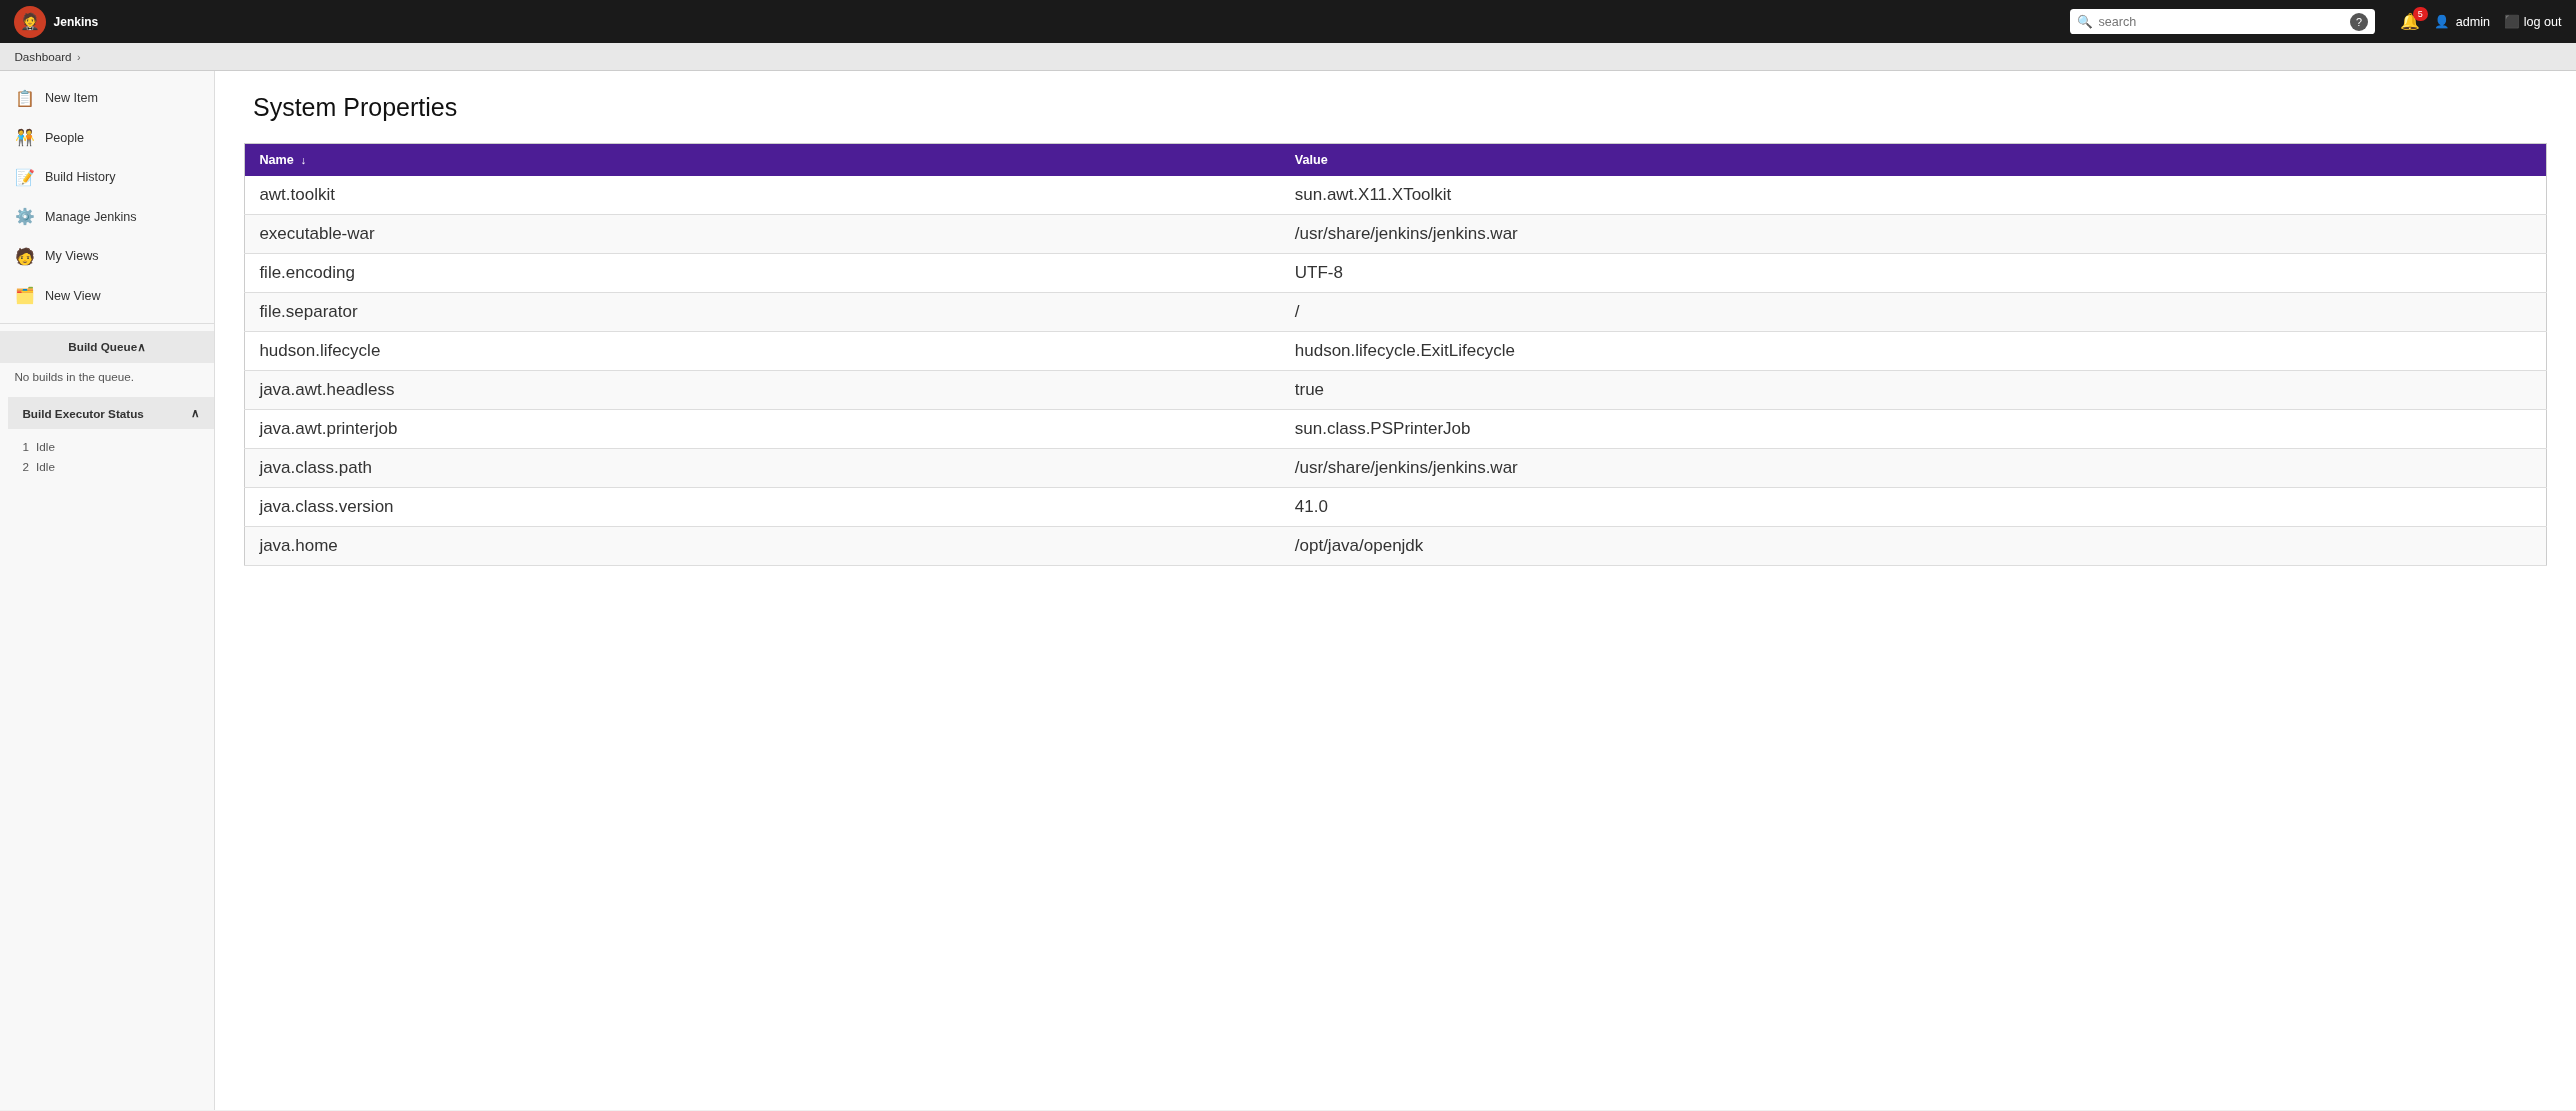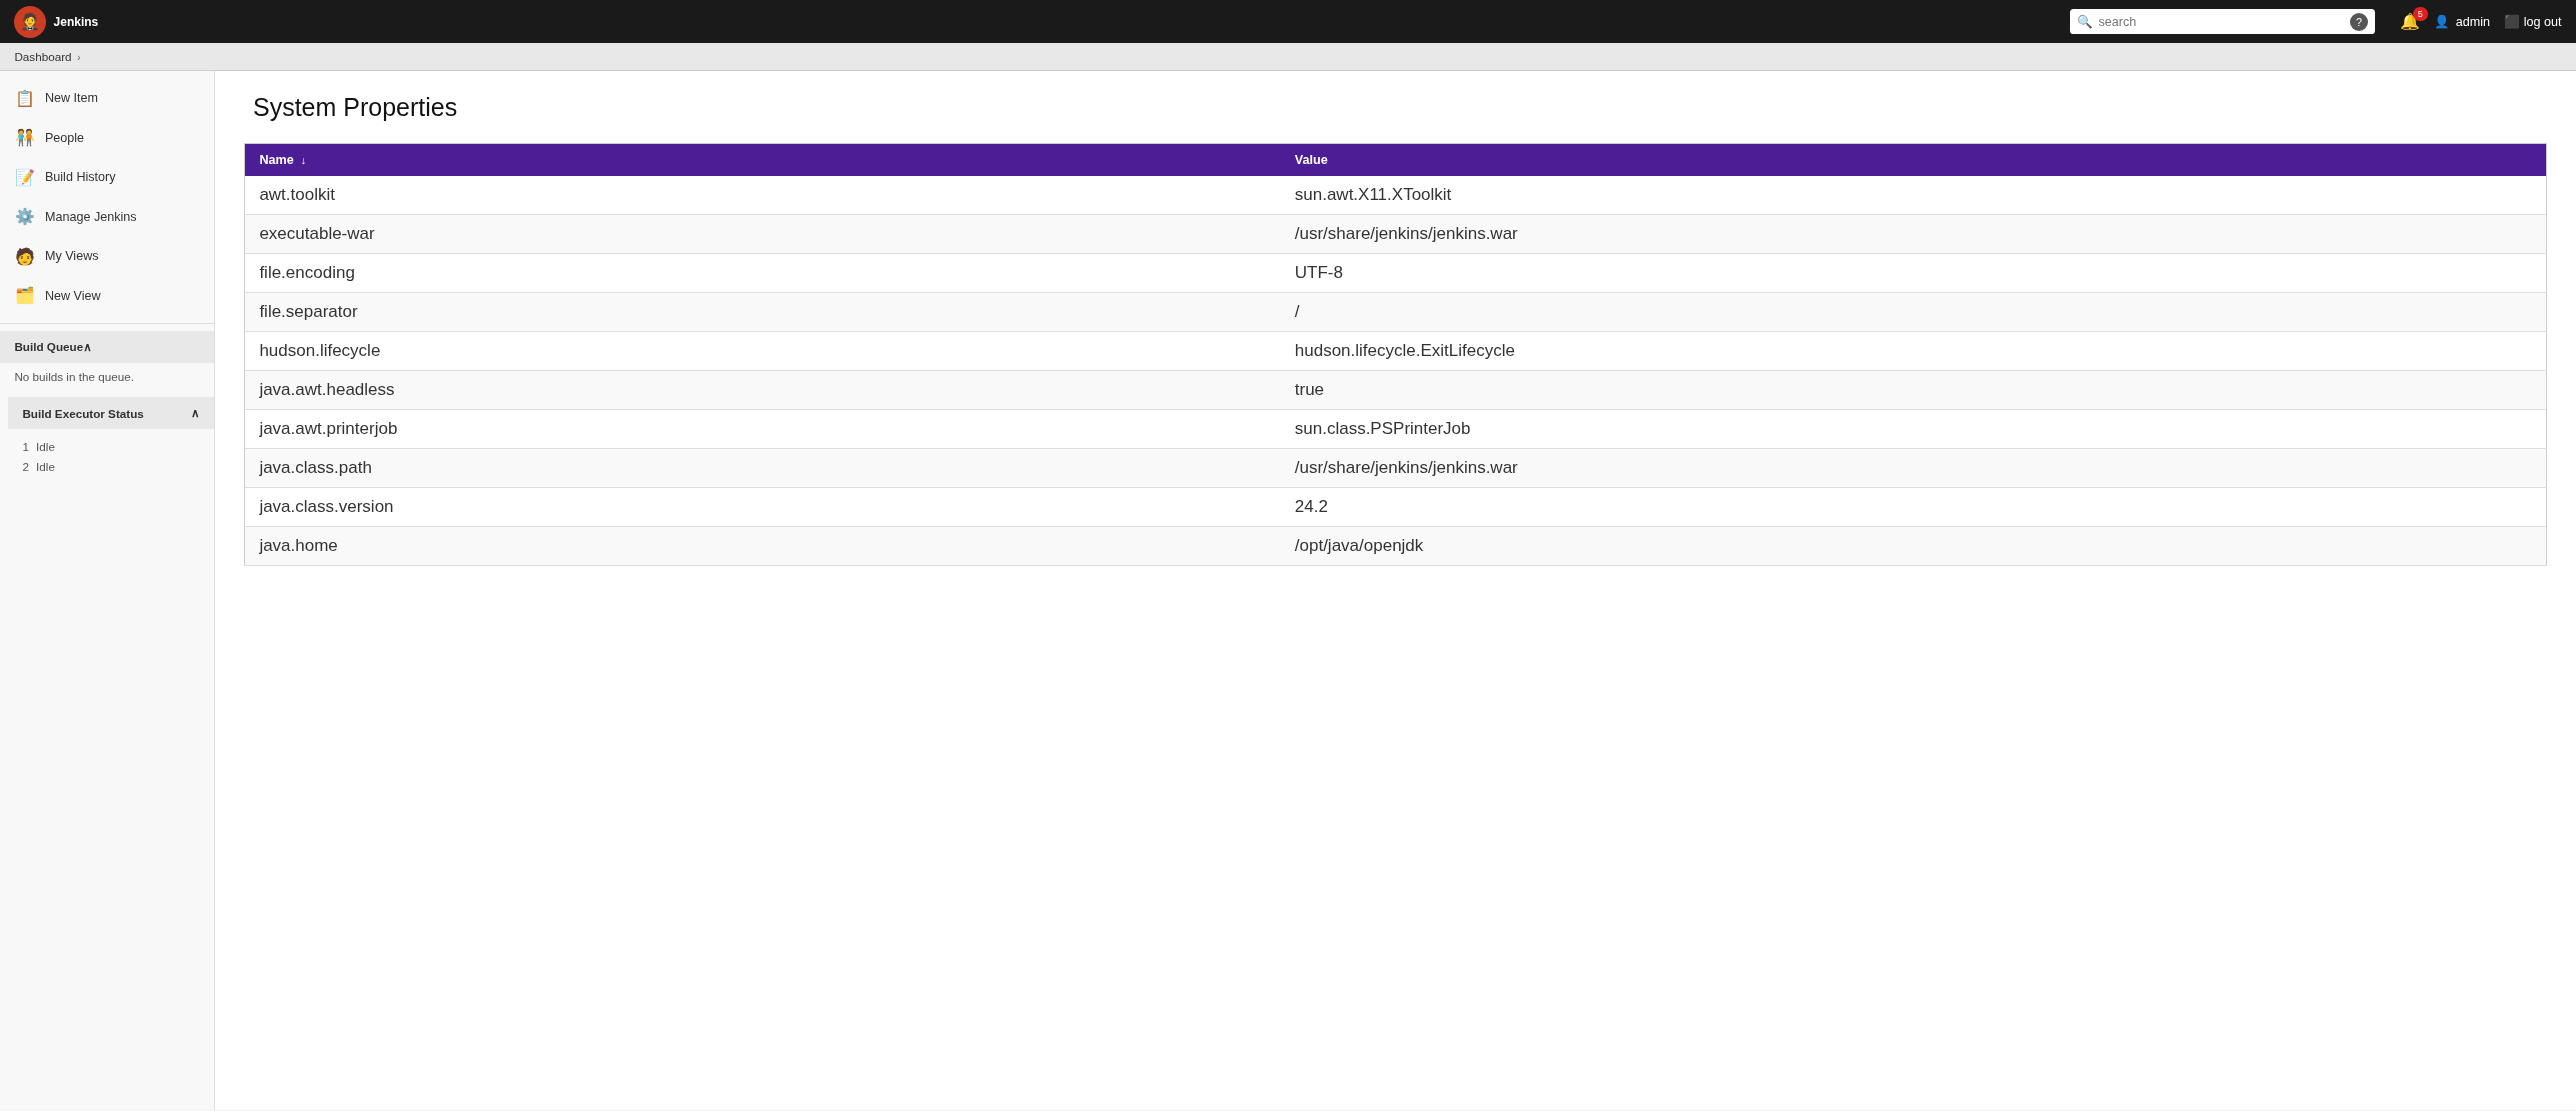--- a/index.html
+++ b/index.html
@@ -163,21 +163,21 @@
       height: 0.9px;
       background: #ddd;
       margin: 7.2px 0;
     }
     #build-queue-section {
       padding: 0;
     }
     #build-queue-header {
       display: flex;
       align-items: center;
-      justify-content: flex-start;
+      justify-content: center;
       padding: 9px 14.4px;
       background: #e8e8e8;
       cursor: pointer;
       font-weight: bold;
       font-size: 11.7px;
     }
     #build-queue-content {
       padding: 7.2px 14.4px;
       font-size: 11.7px;
       color: #555;
@@ -392,21 +392,21 @@
           <tr>
             <td>java.awt.printerjob</td>
             <td>sun.class.PSPrinterJob</td>
           </tr>
           <tr>
             <td>java.class.path</td>
             <td>/usr/share/jenkins/jenkins.war</td>
           </tr>
           <tr>
             <td>java.class.version</td>
-            <td>24.2</td>
+            <td>41.0</td>
           </tr>
           <tr>
             <td>java.home</td>
             <td>/opt/java/openjdk</td>
           </tr>
         </tbody>
     </table>
   </div>
 
 </div>

